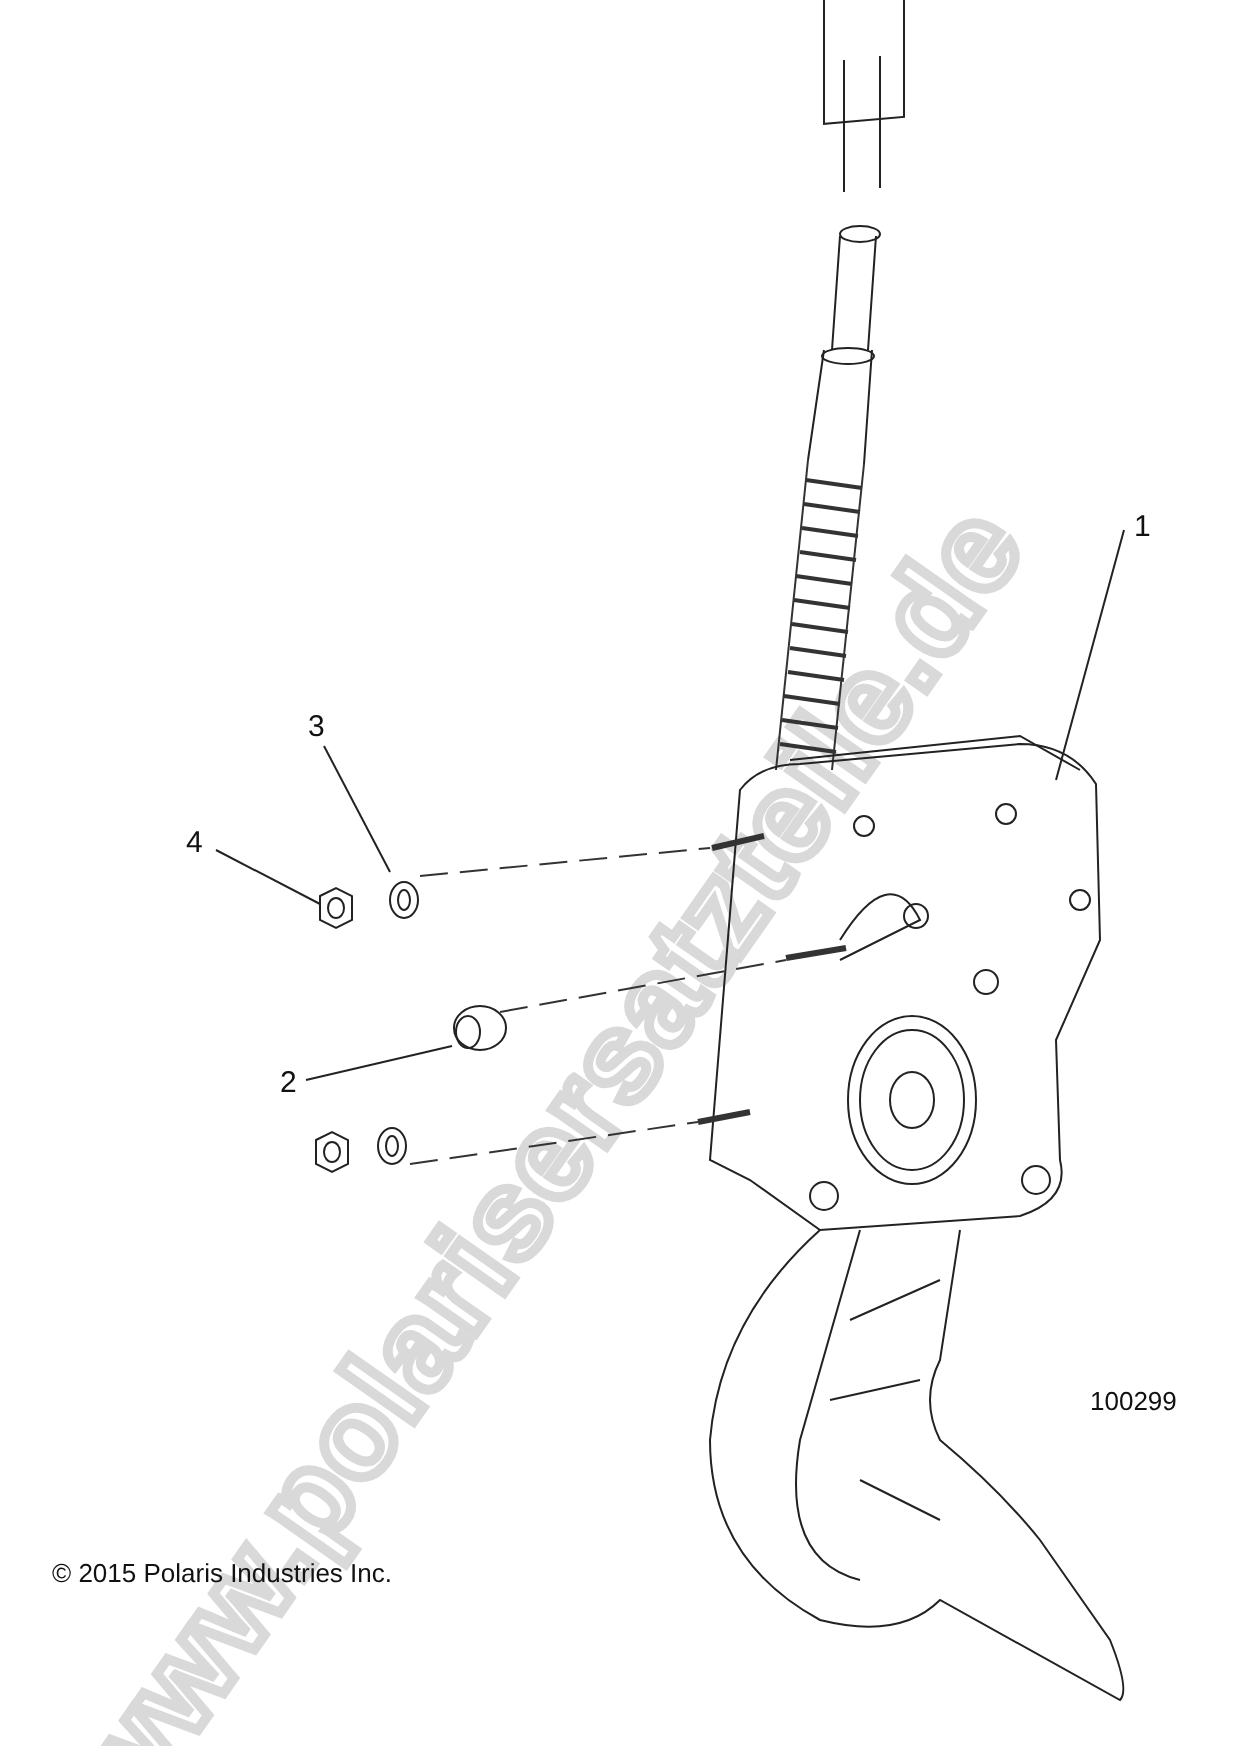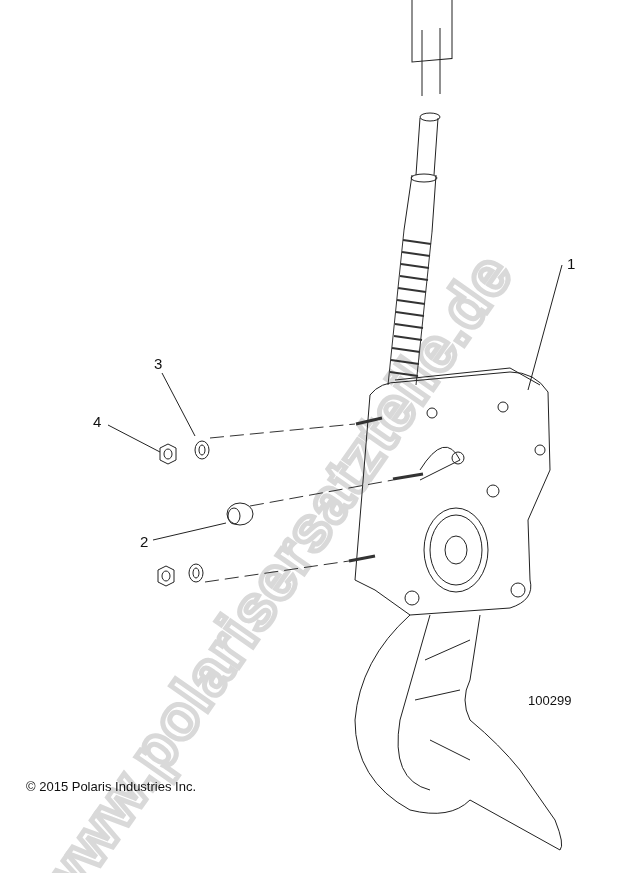--- a/index.html
+++ b/index.html
@@ -1,19 +1,19 @@
 <!DOCTYPE html>
 <html><head>
 <meta charset="utf-8">
 <style>
   html, body { margin:0; padding:0; background:#ffffff; }
   body { width:621px; height:873px; position:relative; overflow:hidden; font-family:"Liberation Sans", sans-serif; }
   .canvas { position:absolute; left:0; top:0; width:621px; height:873px; }
   .callout { position:absolute; font-size:15px; color:#111; }
-  .fig-id { position:absolute; left:528px; top:693px; font-size:13px; color:#111; }
+  .fig-id { position:absolute; left:545px; top:693px; font-size:13px; color:#111; }
   .copyright { position:absolute; left:26px; top:779px; font-size:13px; color:#111; }
   .watermark { position:absolute; left:-10px; top:420px; width:900px; transform:rotate(-55deg); transform-origin:left top;
     font-size:62px; font-weight:bold; color:transparent; -webkit-text-stroke:5px #d9d9d9; letter-spacing:1px; white-space:nowrap; pointer-events:none; }
 </style>
 </head>
 <body>
 
 <div class="canvas">
   <div class="watermark" style="top:880px;left:20px;">www.polarisersatzteile.de</div>
 

